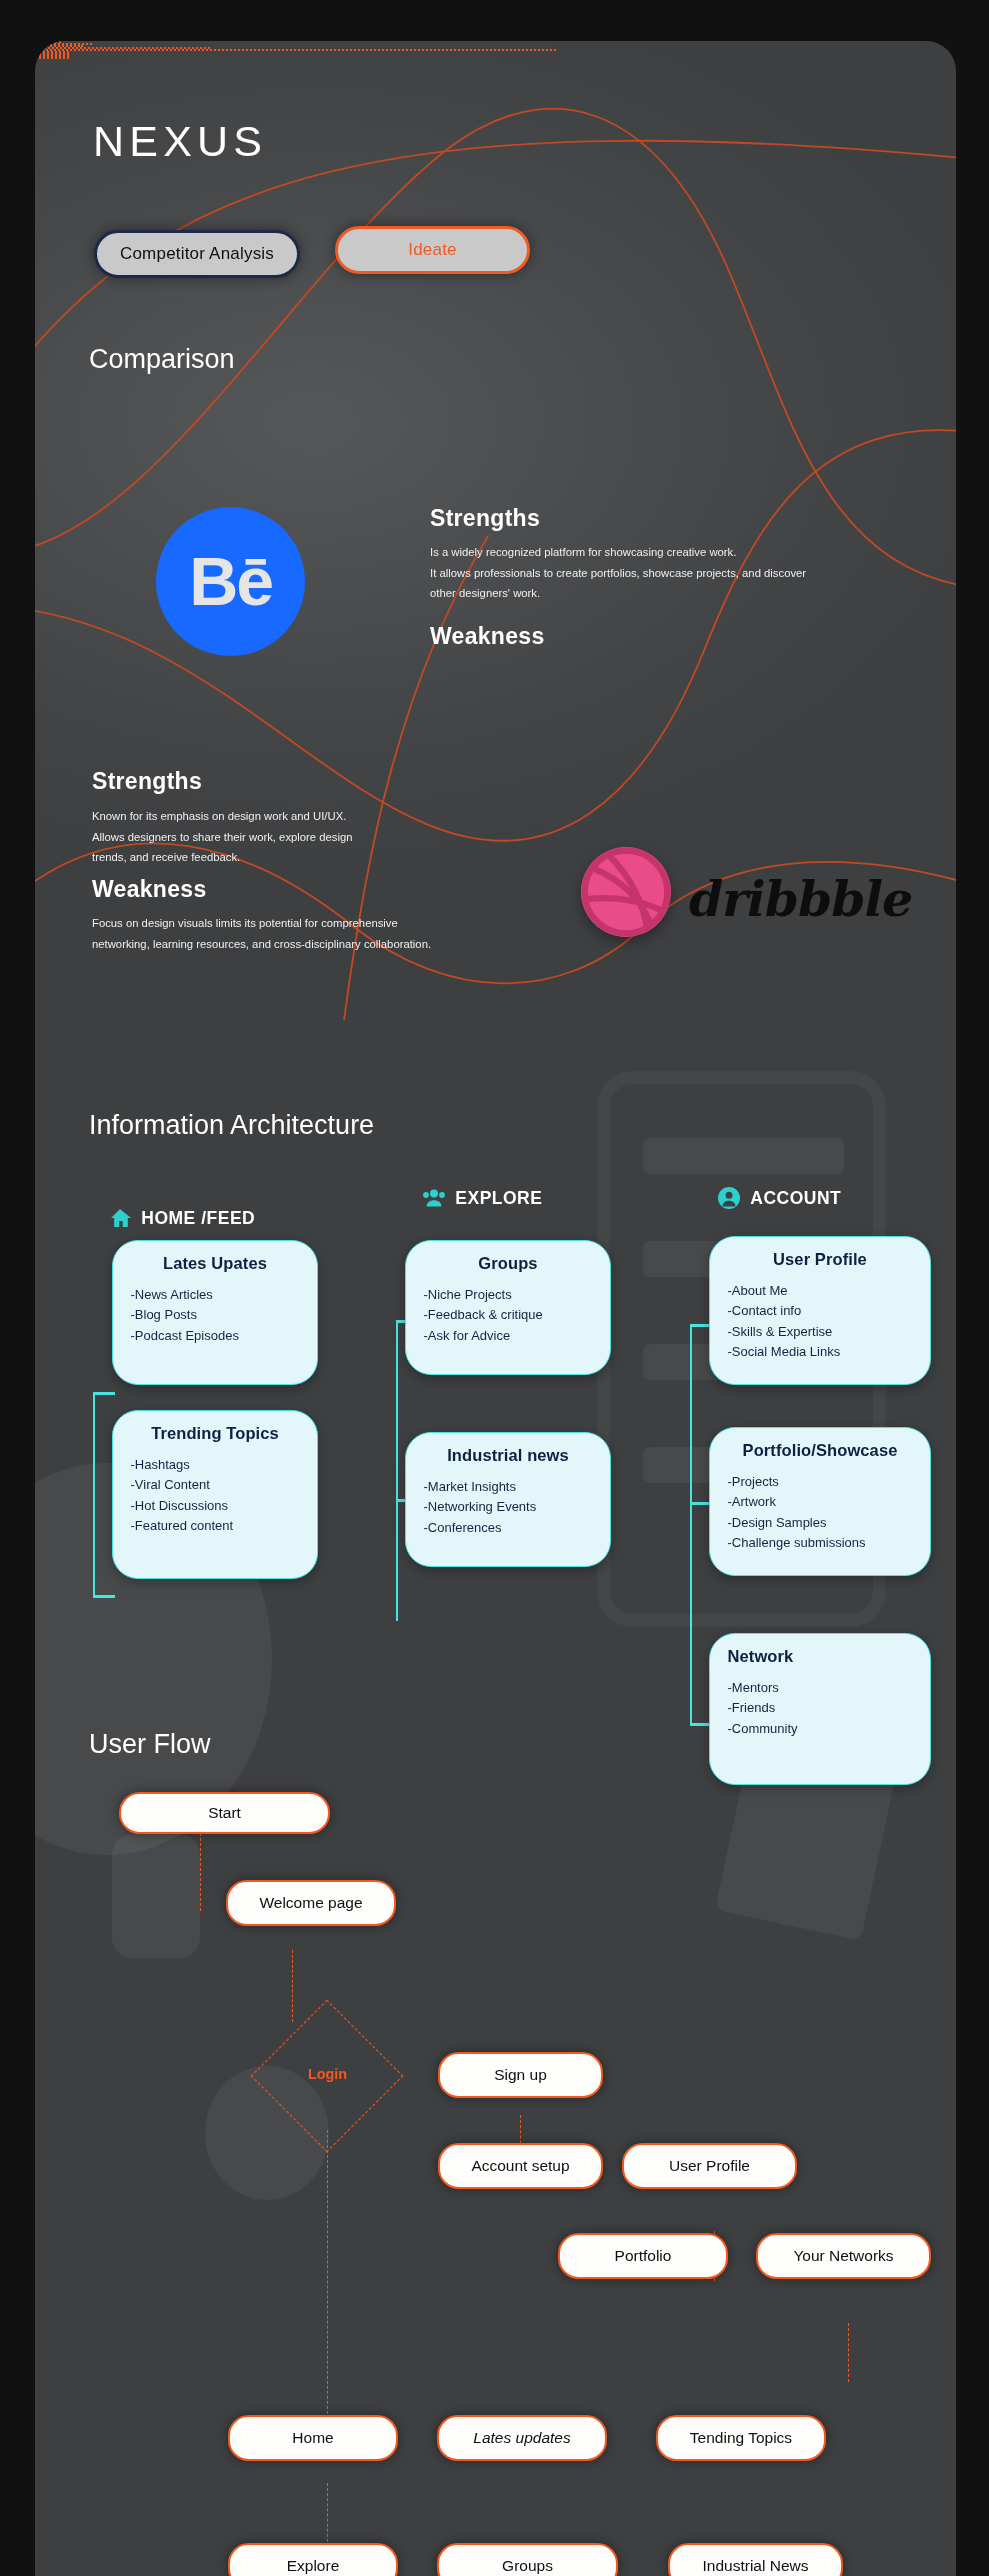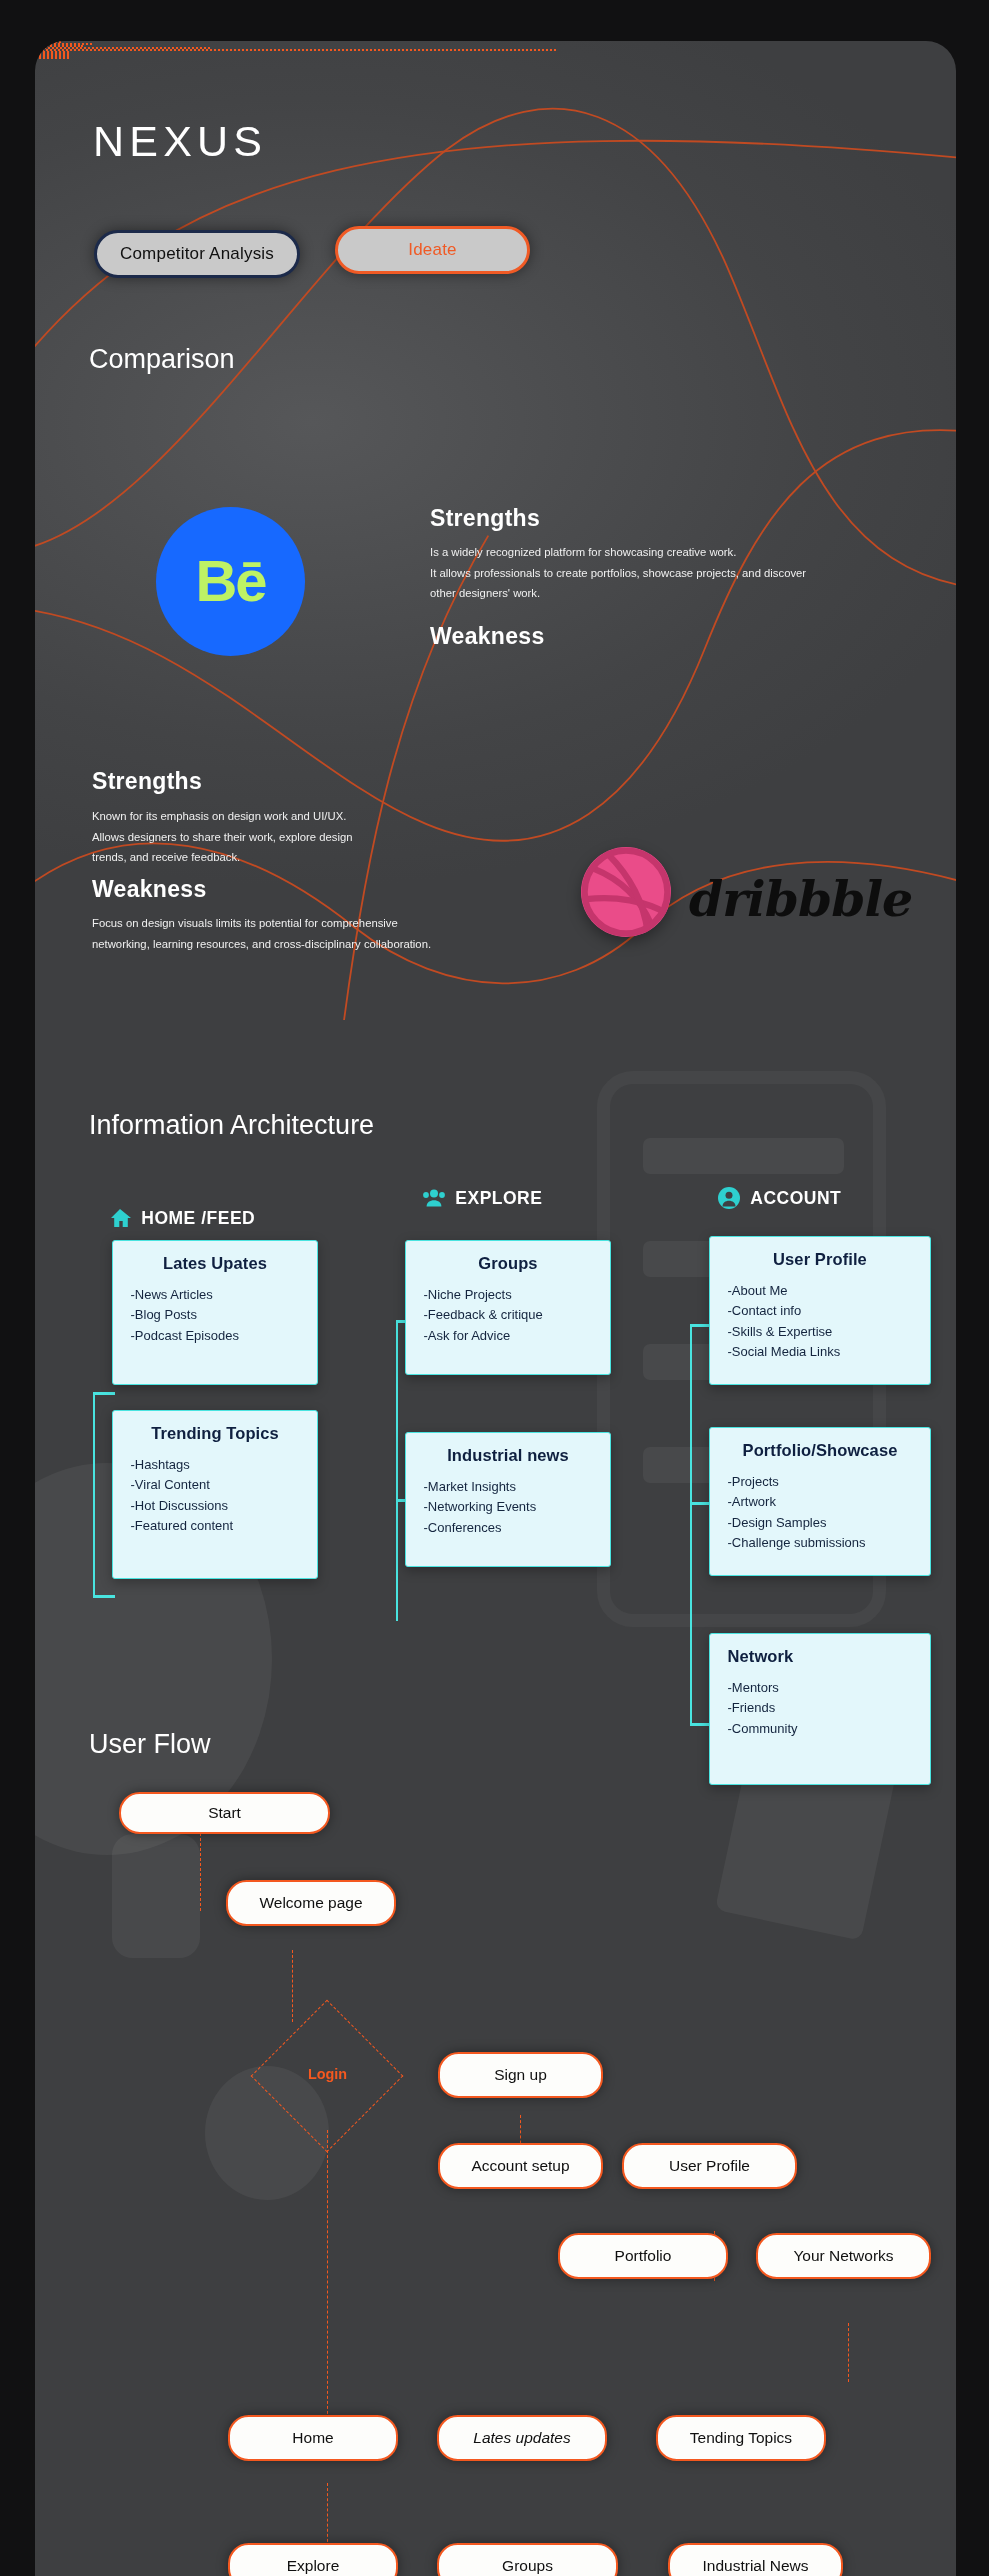--- a/index.html
+++ b/index.html
@@ -64,42 +64,42 @@
   
   .cmp-h { position: absolute; color: #fff; font-size: 23px; font-weight: 700; letter-spacing: 0.3px; }
   .cmp-b { position: absolute; color: #f0f0f0; font-size: 11.3px; line-height: 1.82; font-weight: 400; }
 
   
   #behance {
     position: absolute; left: 121px; top: 466px; width: 149px; height: 149px;
     border-radius: 50%; background: #1769ff;
     display: flex; align-items: center; justify-content: center;
   }
-  #behance span { color: #bef264; font-size: 58px; font-weight: 700; line-height: .84; letter-spacing: -2.1px; }
+  #behance span { color: #e5e5e5; font-size: 68px; font-weight: 700; line-height: .84; letter-spacing: -2.1px; }
 
   
   #dribbble-ball {
     position: absolute; left: 546px; top: 806px; width: 90px; height: 90px;
     border-radius: 50%; background: #ea4c89; overflow: hidden;
     box-shadow: 0 5.2px 13.4px rgba(0,0,0,.35);
   }
   #dribbble-word {
     position: absolute; left: 654px; top: 829px;
     font-family: "DejaVu Serif", serif; font-style: italic; font-weight: 700;
     font-size: 49px; color: #0d0d0d; letter-spacing: -1px;
   }
   .ia-head {
     position: absolute; display: flex; align-items: center; gap: 9.3px;
     color: #fff; font-size: 17.5px; font-weight: 700; letter-spacing: 0.5px;
   }
   .ia-icon { width: 24px; height: 24px; display: block; }
 
   .ia-card {
     position: absolute; background: #e3f7fb; border: 1.5px solid #49e4e0;
-    border-radius: 3px; box-shadow: 0 3.1px 11.3px rgba(0,0,0,.28);
+    border-radius: 26px; box-shadow: 0 3.1px 11.3px rgba(0,0,0,.28);
     padding: 13.4px 17.5px 15.5px 17.5px;
   }
   .ia-card h4 {
     text-align: center; color: #0f2040; font-size: 16.5px; font-weight: 700;
     margin-bottom: 11.3px; letter-spacing: 0.1px;
   }
   .ia-card ul { list-style: none; }
   .ia-card li { color: #14253f; font-size: 13px; line-height: 1.58; }
 
   .conn { position: absolute; background: #49e4e0; }

